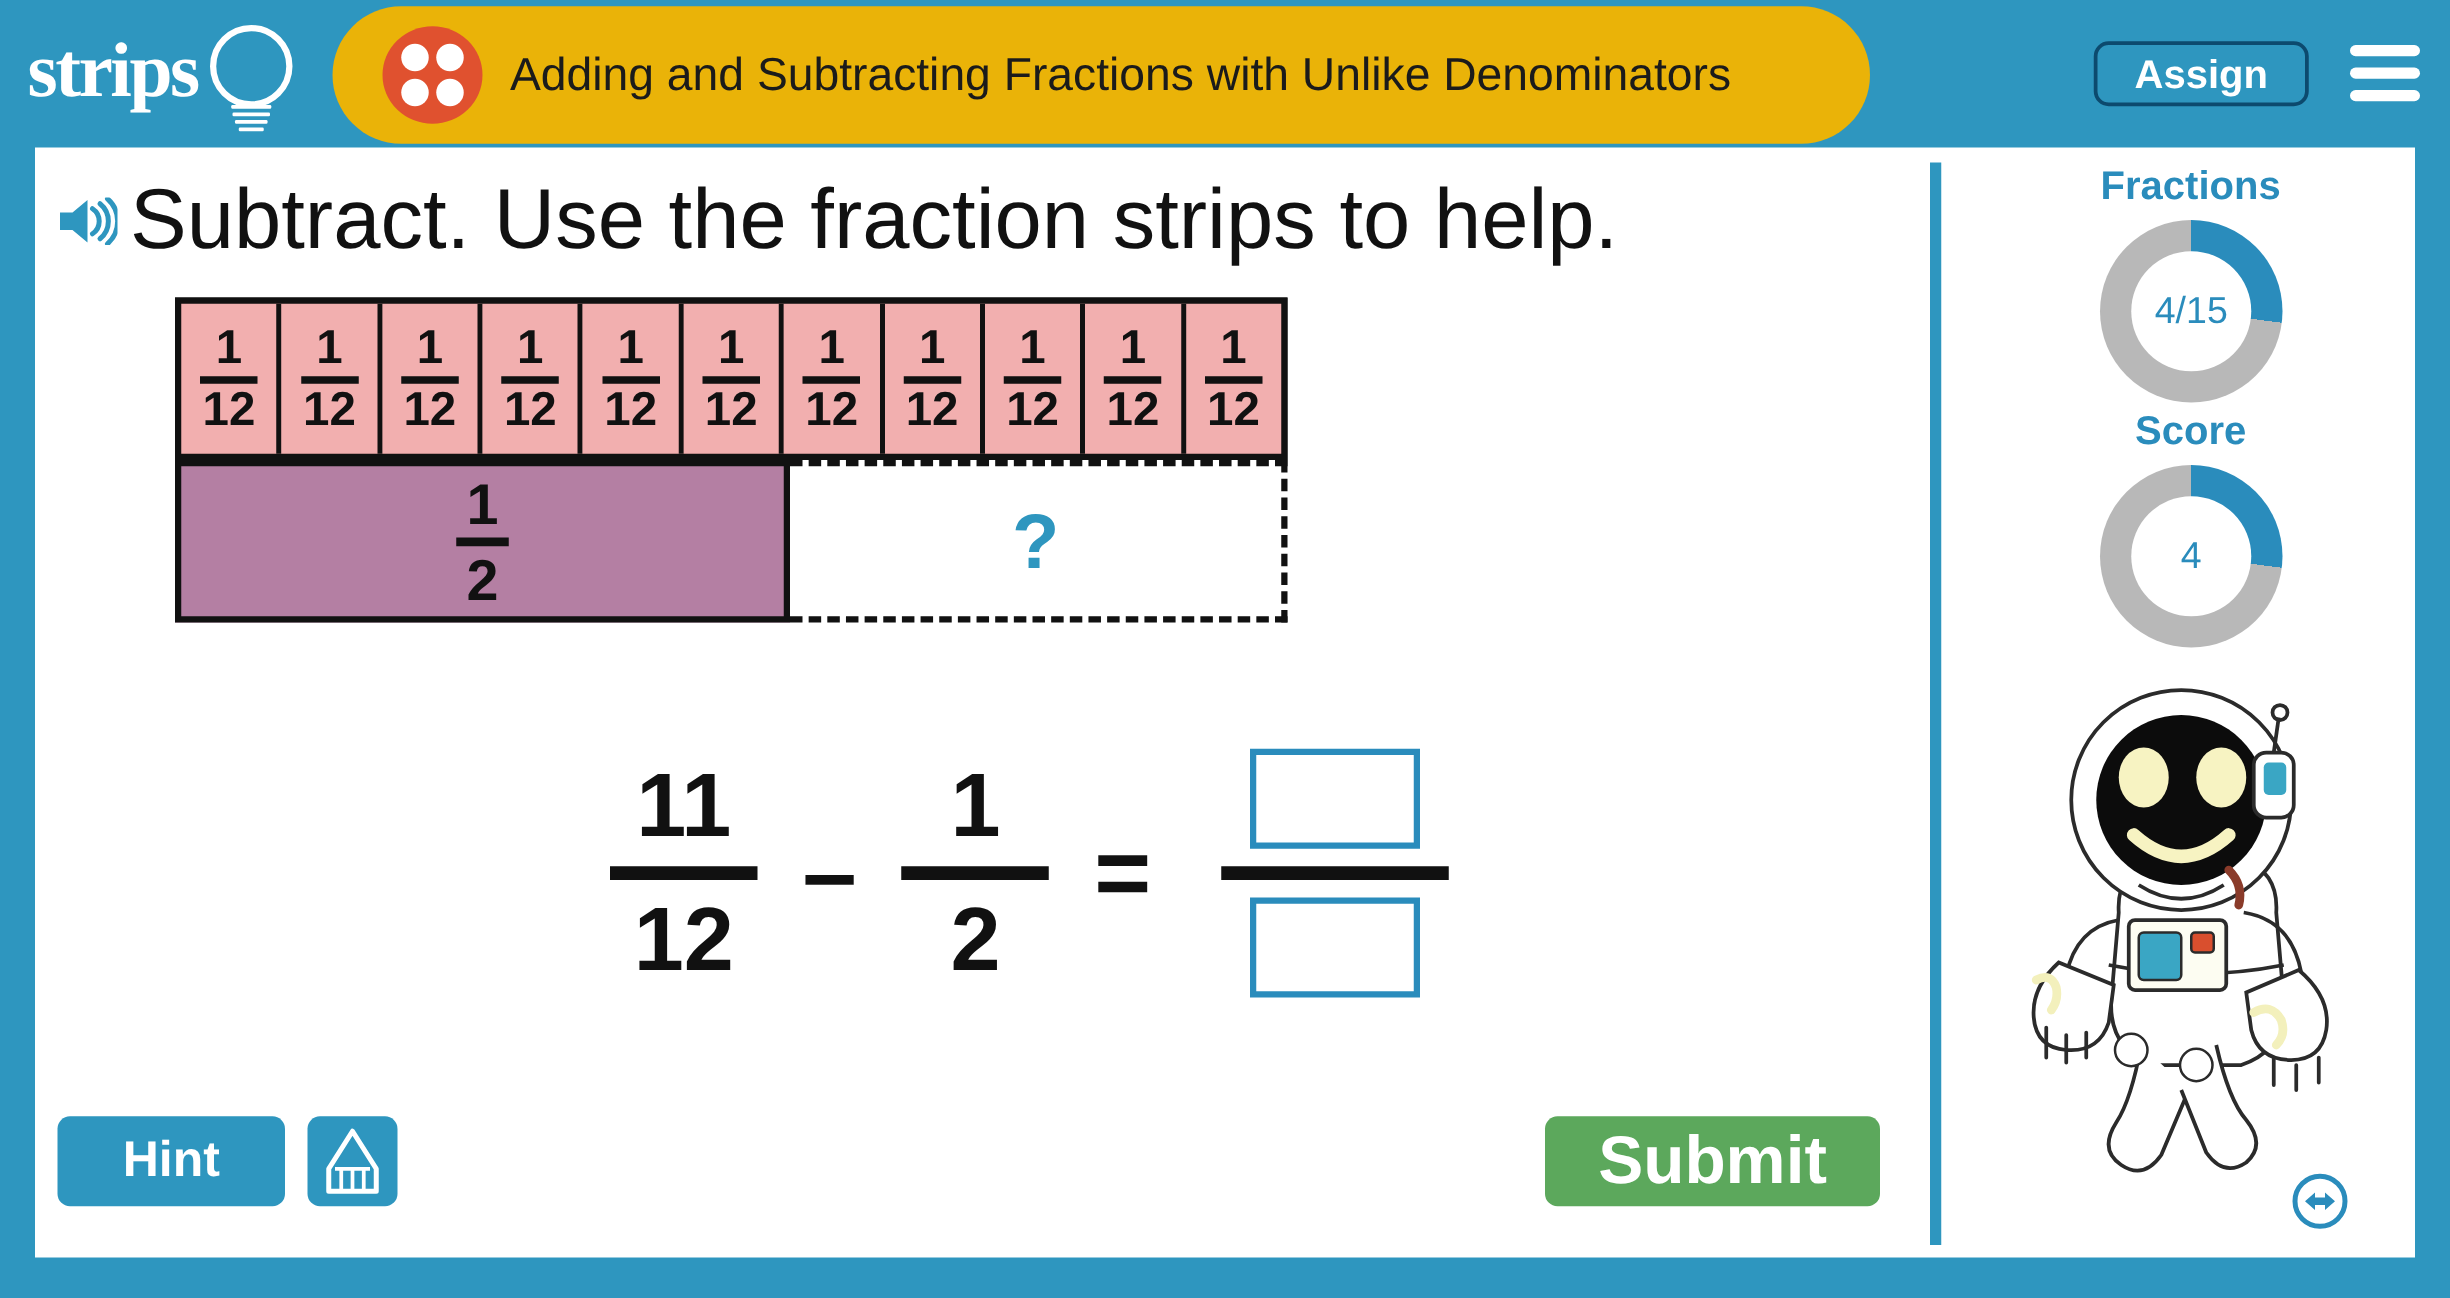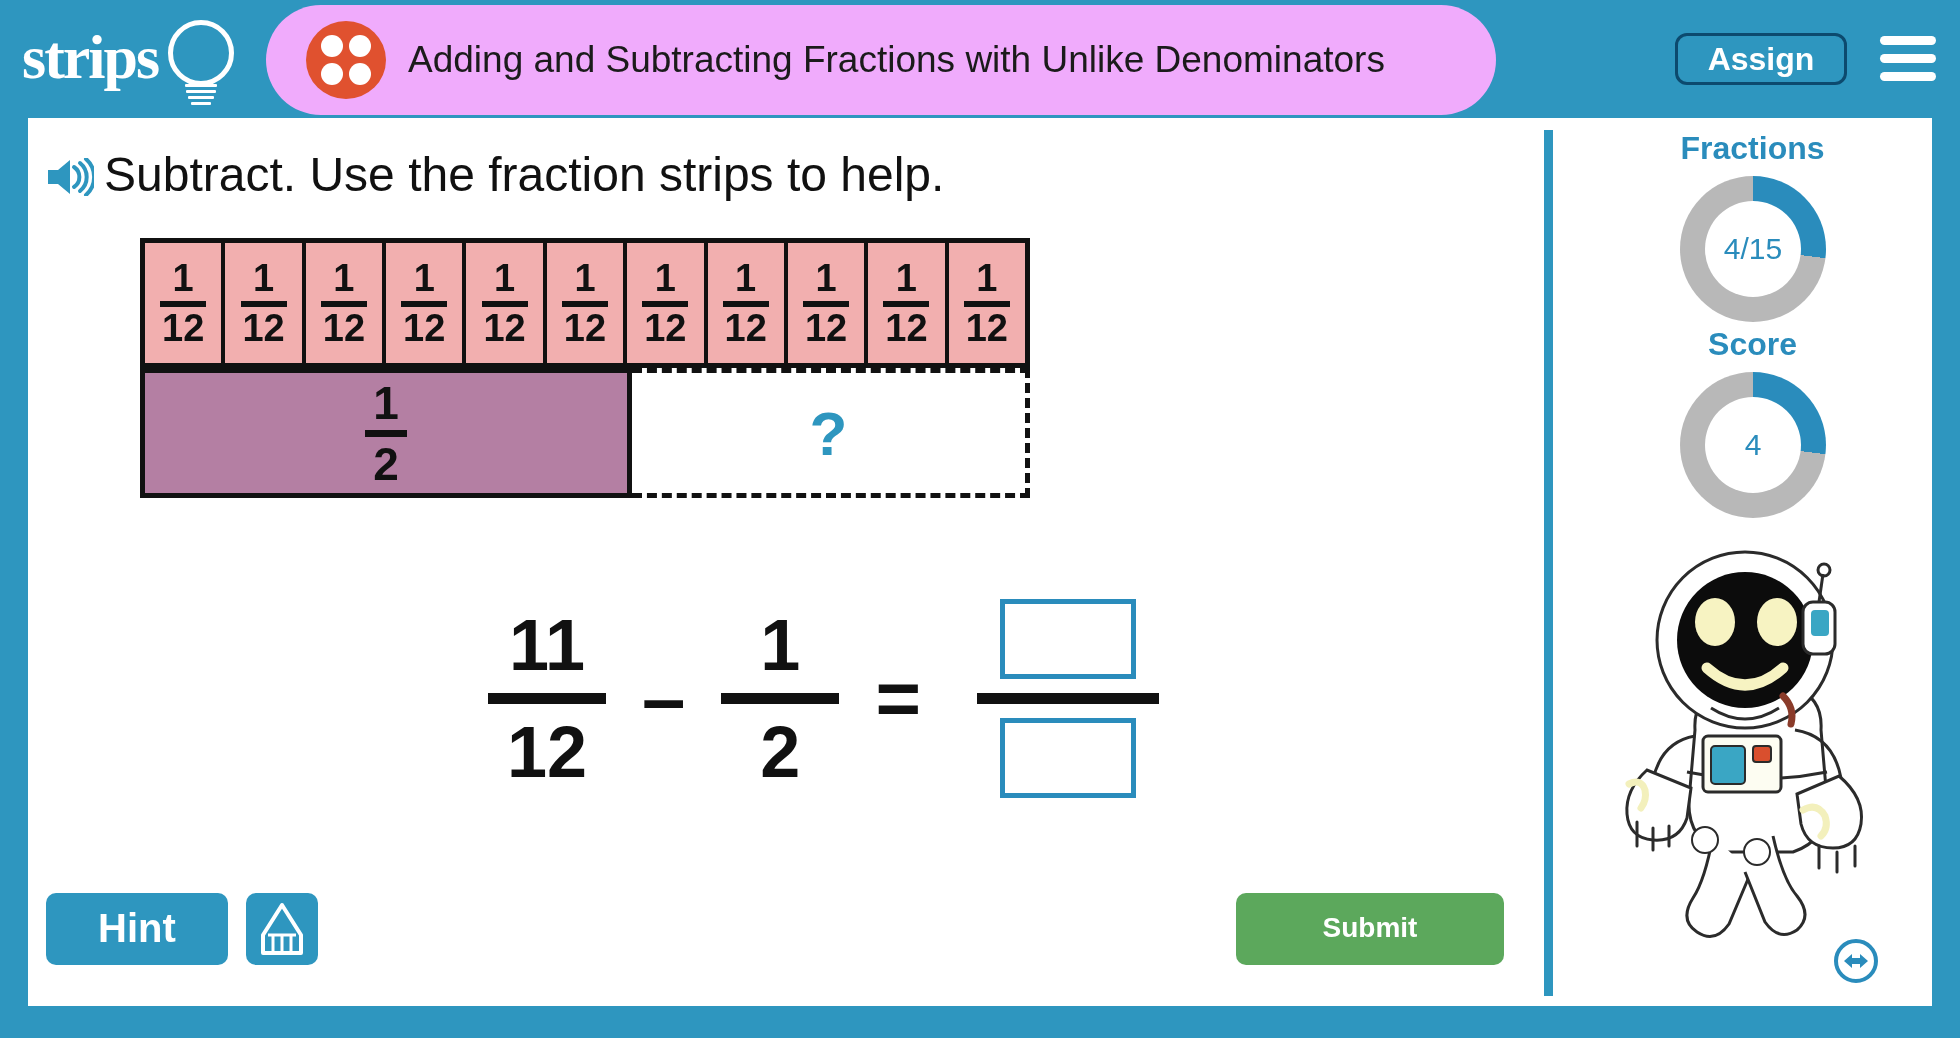--- a/index.html
+++ b/index.html
@@ -60,21 +60,21 @@
   }
   .bulb-base span:nth-child(1){ width:32px; }
   .bulb-base span:nth-child(2){ width:30px; }
   .bulb-base span:nth-child(3){ width:26px; }
   .bulb-base span:nth-child(4){ width:20px; }
 
   .title-pill {
     position: absolute;
     left: 266px; top: 5px;
     width: 1230px; height: 110px;
-    background: #f0abfc;
+    background: #eab308;
     border-radius: 55px;
   }
   .lesson-icon {
     position: absolute;
     left: 40px; top: 16px;
     width: 80px; height: 78px;
     background: #e0512f;
     border-radius: 50%;
   }
   .lesson-icon i {
@@ -143,21 +143,21 @@
   }
   .speaker-icon {
     position: absolute;
     left: 0; top: 18px;
     width: 48px; height: 38px;
     cursor: pointer;
   }
   .question-text {
     position: absolute;
     left: 58px; top: 0;
-    font-size: 48px;
+    font-size: 68px;
     color: #111111;
     white-space: nowrap;
     line-height: 70px;
   }
 
   
   .strips {
     position: absolute;
     left: 112px; top: 120px;
   }
@@ -316,21 +316,21 @@
     border-radius: 10px;
     cursor: pointer;
   }
   .submit-btn {
     position: absolute;
     left: 1208px; top: 775px;
     width: 268px; height: 72px;
     background: #5ca85c;
     border-radius: 10px;
     color: #ffffff;
-    font-size: 28px;
+    font-size: 54px;
     font-weight: bold;
     text-align: center;
     line-height: 70px;
     cursor: pointer;
   }
 
   
   .divider {
     position: absolute;
     left: 1516px; top: 12px;

